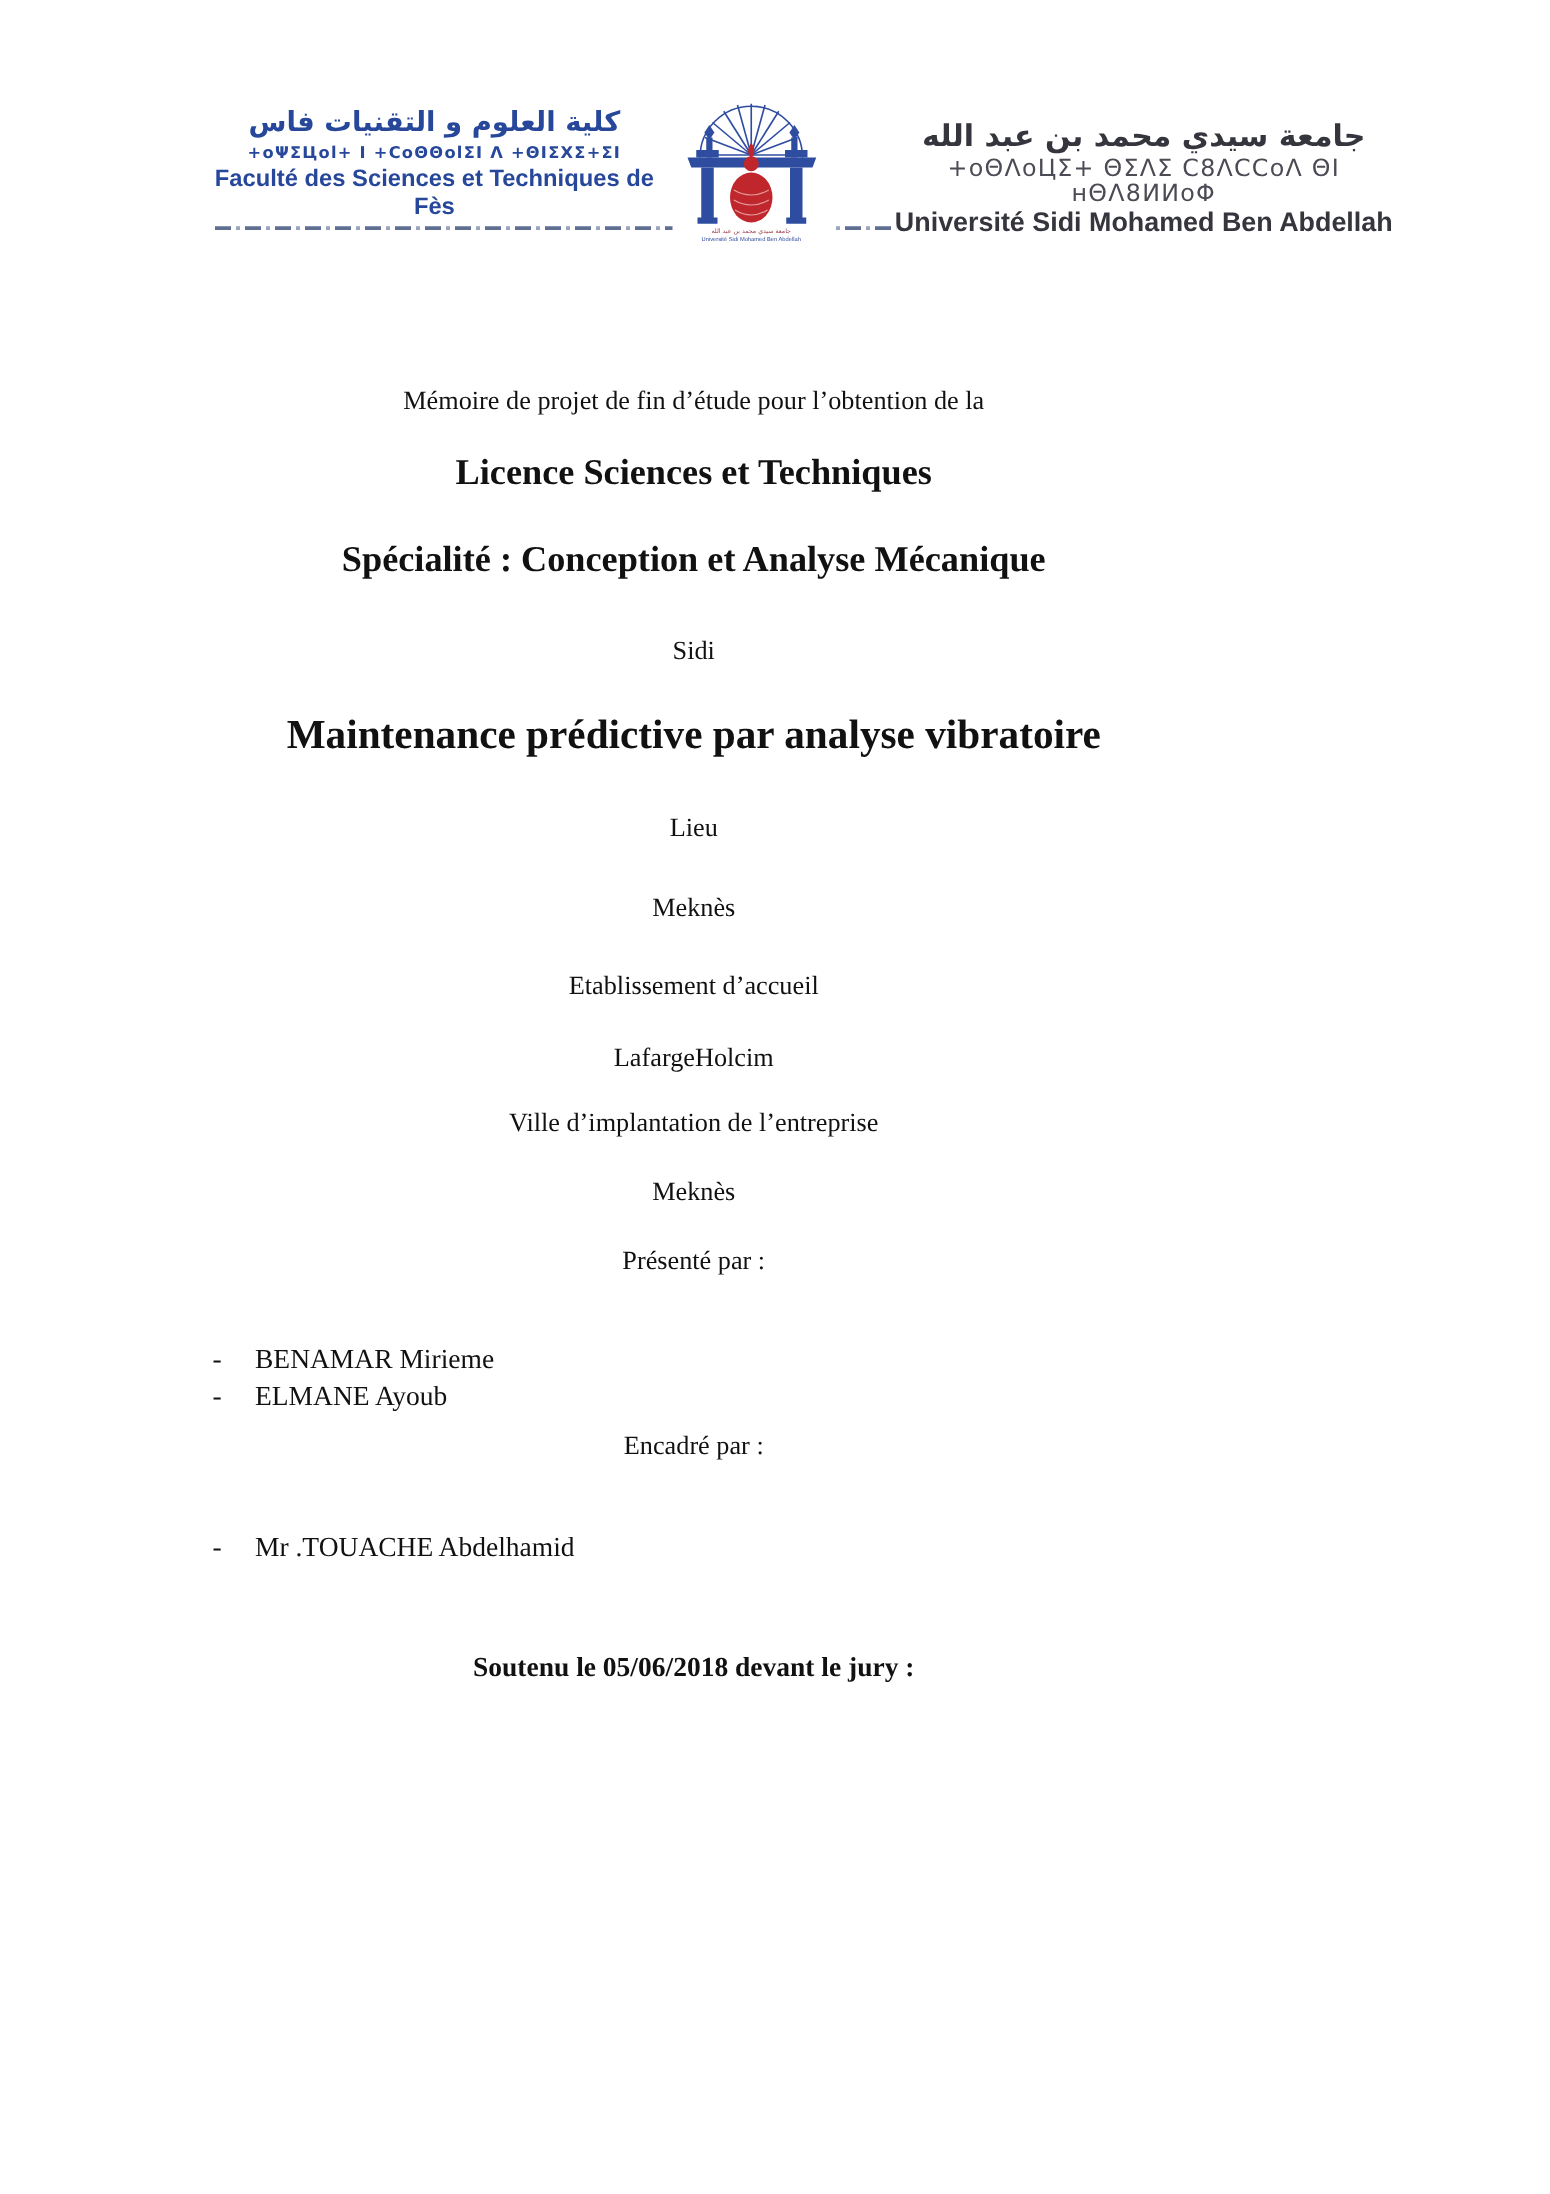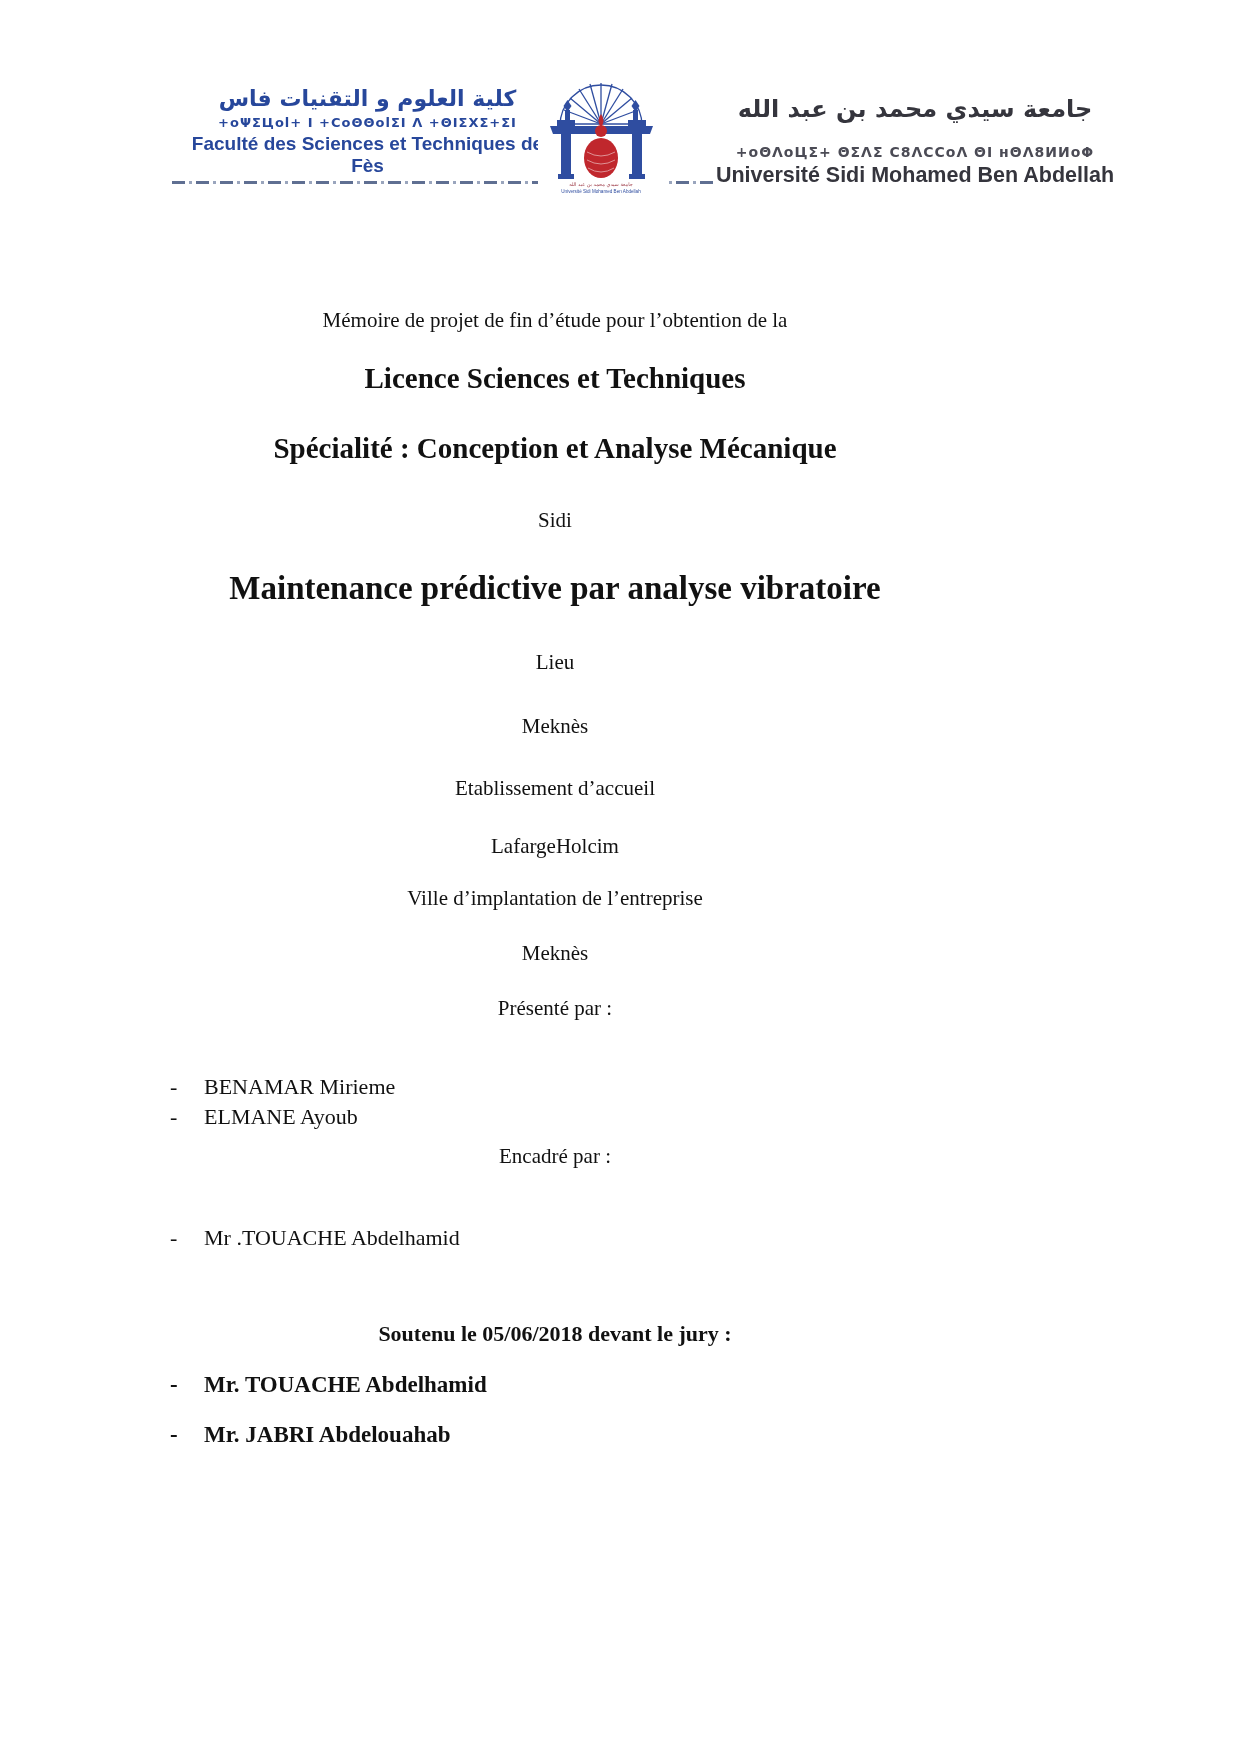--- a/index.html
+++ b/index.html
@@ -9,21 +9,21 @@
     background:#ffffff;
     font-family:"Liberation Serif", serif;
     color:#111111;
     overflow:hidden;
   }
 
   
   .header{position:absolute;top:80px;left:0;width:1240px;height:130px;}
   .hdr-left{
     position:absolute;left:170px;top:6px;width:355px;
-    text-align:center;color:#27479b;margin-left:20px;
+    text-align:center;color:#27479b;
   }
   .hdr-left .ar{font-family:"DejaVu Sans",sans-serif;font-size:22px;font-weight:bold;line-height:26px;}
   .hdr-left .tif{font-family:"DejaVu Sans",sans-serif;font-size:13px;font-weight:bold;line-height:18px;letter-spacing:1px;margin-top:2px;}
   .hdr-left .fr{font-family:"Liberation Sans",sans-serif;font-size:19px;font-weight:bold;line-height:22px;margin-top:1px;}
 
   .dash-line{
     position:absolute;left:172px;top:101px;width:545px;height:3px;z-index:0;
     background:repeating-linear-gradient(90deg,
       #5f6f92 0px, #5f6f92 13px,
       transparent 13px, transparent 17px,
@@ -31,21 +31,21 @@
       transparent 20px, transparent 24px);
   }
 
   .logo{position:absolute;left:538px;top:-6px;width:127px;height:122px;background:#ffffff;z-index:1;}
 
   .hdr-right{
     position:absolute;left:715px;top:14px;width:400px;
     text-align:center;color:#35353d;
   }
   .hdr-right .ar{font-family:"DejaVu Sans",sans-serif;font-size:24px;font-weight:bold;line-height:30px;}
-  .hdr-right .tif{font-family:"DejaVu Sans",sans-serif;font-size:14px;font-weight:bold;line-height:20px;color:#4b4b55;letter-spacing:1px;margin-top:18px;}
+  .hdr-right .tif{font-family:"DejaVu Sans",sans-serif;font-size:19px;font-weight:normal;line-height:20px;color:#4b4b55;letter-spacing:1px;margin-top:1px;}
   .hdr-right .fr{font-family:"Liberation Sans",sans-serif;font-size:21.5px;font-weight:bold;line-height:24px;margin-top:1px;}
 
   
   .line{
     position:absolute;left:70px;width:970px;
     text-align:center;white-space:nowrap;
   }
   .t-normal{font-size:21px;}
   .t-bold-lg{font-size:29px;font-weight:bold;}
   .t-title{font-size:33px;font-weight:bold;}
@@ -156,22 +156,14 @@
   <div class="line t-normal" style="top:1144px">Encadré par :</div>
 
   <div class="list list-sup" style="top:1202px">
     <div class="li">
       <span class="dash">-</span><span>Mr .TOUACHE Abdelhamid</span>
     </div>
   </div>
 
   <div class="line t-bold-md" style="top:1288px">Soutenu le 05/06/2018 devant le jury :</div>
 
-  <div class="list list-jury" style="top:1340px">
-    <div class="li">
-      <span class="dash">-</span><span>Mr. TOUACHE Abdelhamid</span>
-    </div>
-    <div class="li">
-      <span class="dash">-</span><span>Mr. JABRI Abdelouahab</span>
-    </div>
-  </div>
 
 </div>
 
 </body></html>

